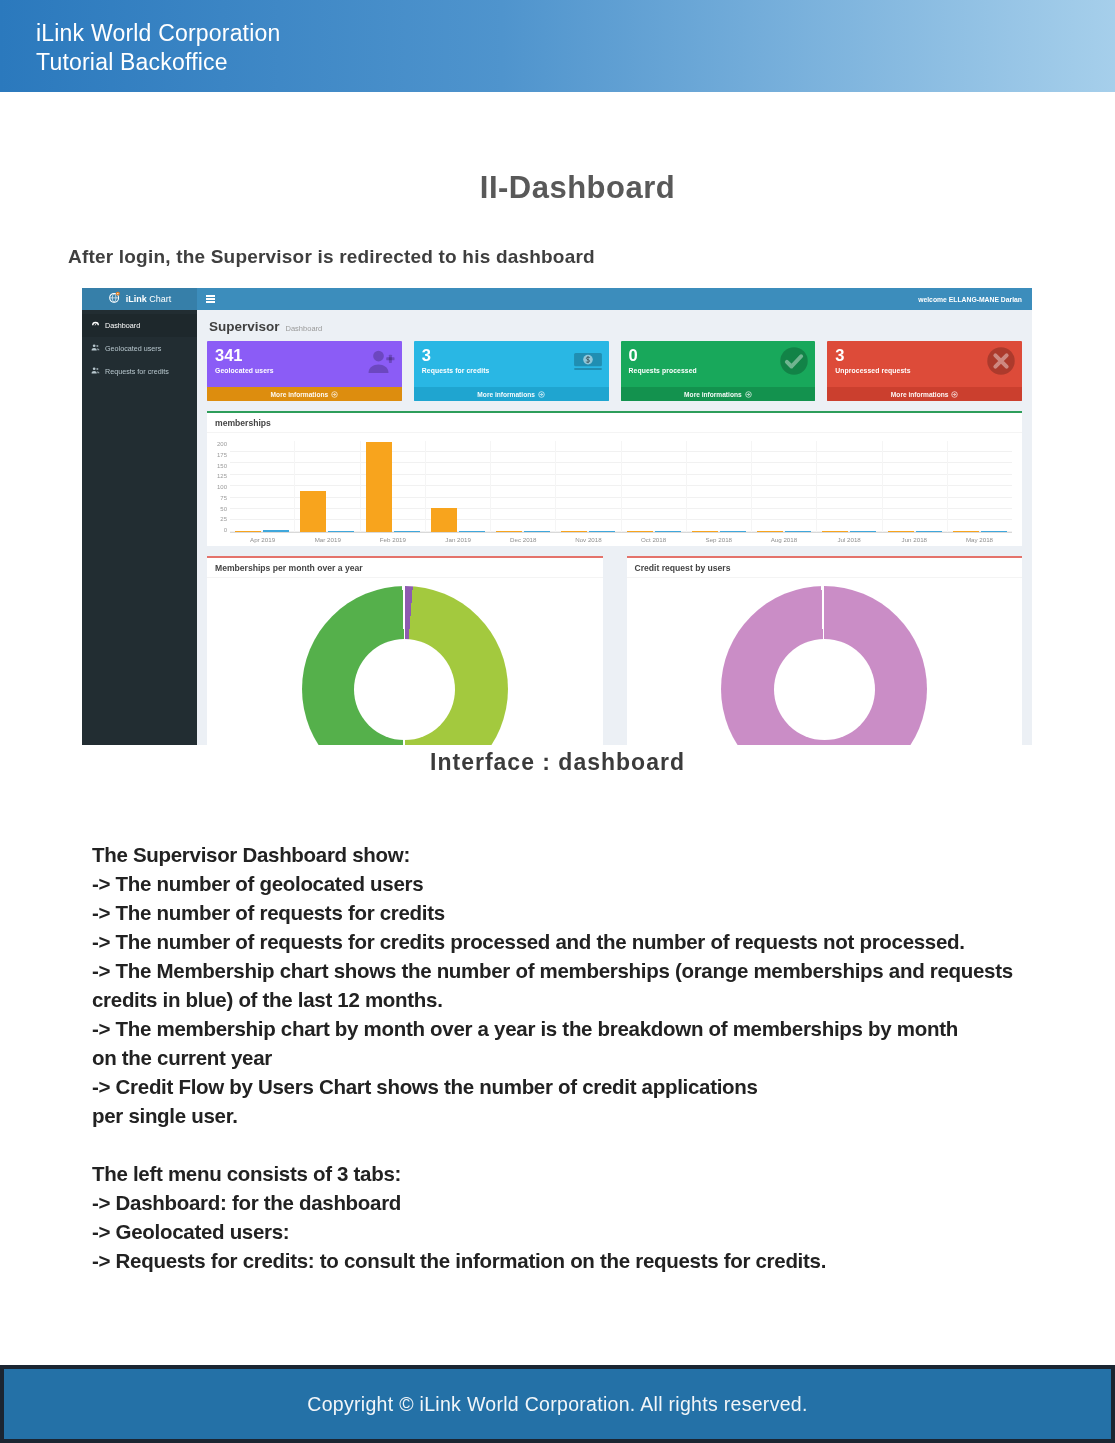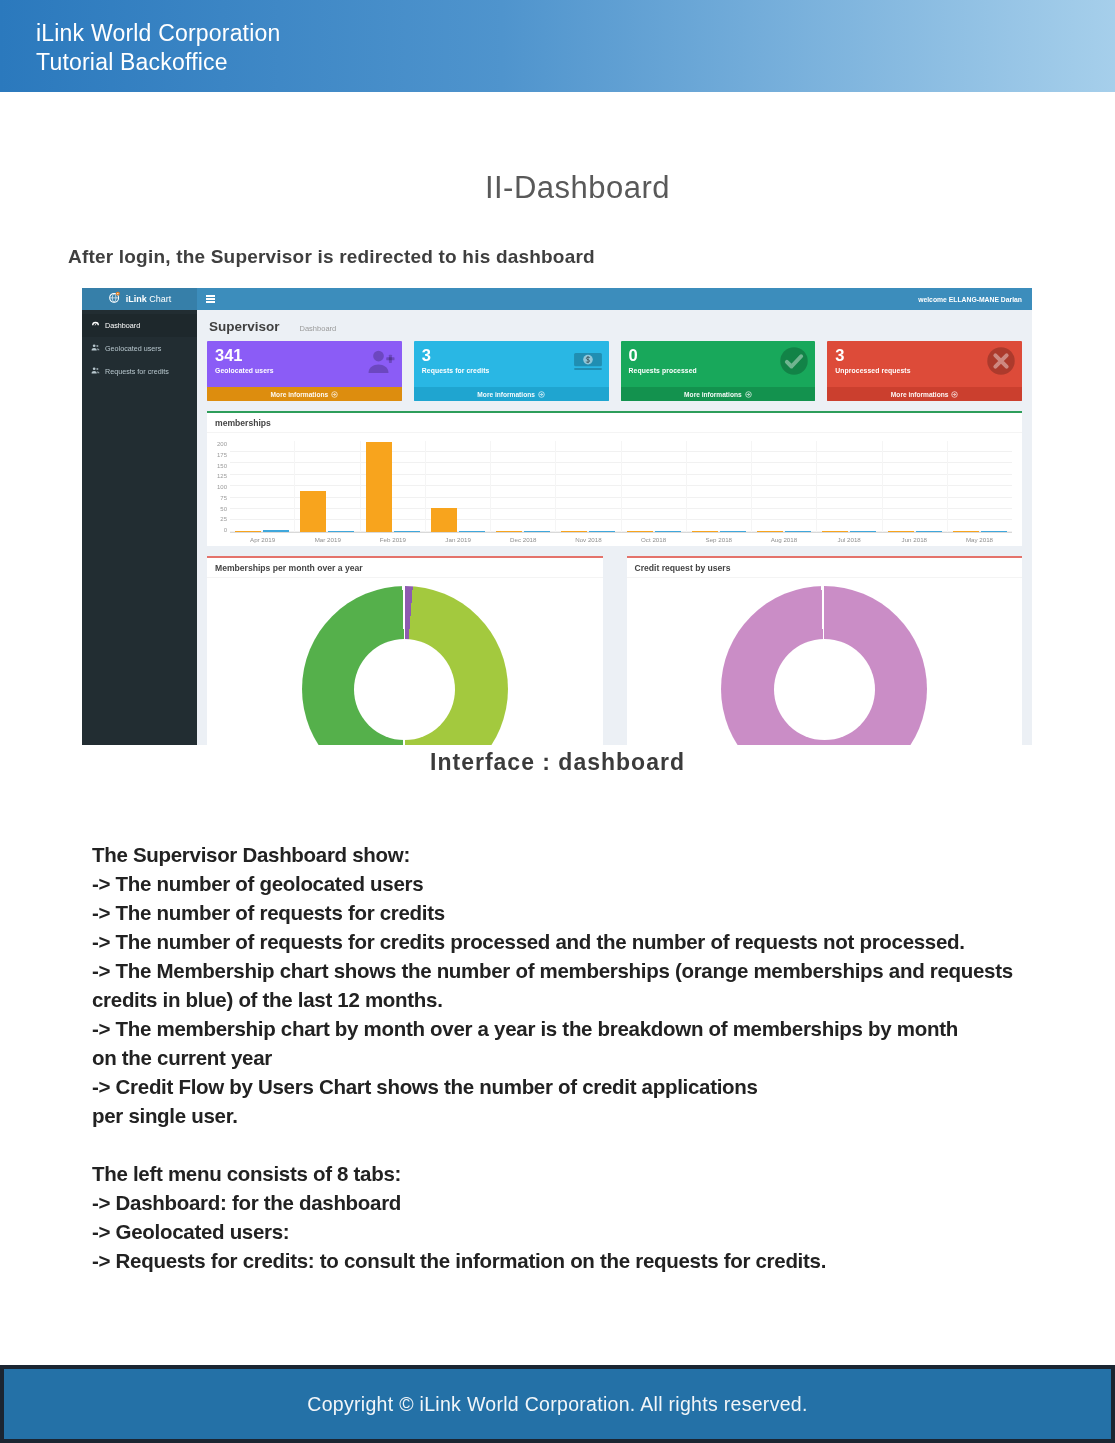--- a/index.html
+++ b/index.html
@@ -7,21 +7,21 @@
   body { font-family:"Liberation Sans", sans-serif; }
   .page { position:relative; width:1115px; height:1443px; background:#fff; overflow:hidden; margin:0 auto; }
 
   
   .doc-header { position:absolute; top:0; left:0; width:100%; height:92px;
     background:linear-gradient(90deg,#2b79bd 0%, #4f94cd 45%, #a6cfeb 100%);
     color:#fff; padding:19px 0 0 36px; }
   .doc-header .l1, .doc-header .l2 { font-size:23px; font-weight:400; line-height:29px; letter-spacing:0.2px; }
 
   .doc-title { position:absolute; top:170px; left:0; width:100%; text-align:center;
-    font-size:31px; font-weight:400; color:#595959; letter-spacing:0.5px;padding-left:40px; }
+    font-size:31px; font-weight:700; color:#595959; letter-spacing:0.5px;padding-left:40px; }
 
   .doc-intro { position:absolute; top:246px; left:68px; font-size:19px; font-weight:700; color:#3f3f3f; letter-spacing:0.2px; }
 
   .doc-caption { position:absolute; top:749px; left:0; width:100%; text-align:center;
     font-size:23px; font-weight:700; color:#3b3b3b; letter-spacing:1px; }
 
   .doc-body { position:absolute; top:840px; left:92px; right:50px; color:#222;
     font-size:20.5px; font-weight:700; letter-spacing:-0.3px; line-height:29px; }
   .doc-body .line { min-height:29px; white-space:nowrap; }
 
@@ -41,21 +41,21 @@
   .burger { position:relative; width:9px; height:1.6px; background:#fff; box-shadow:0 3px 0 #fff, 0 6px 0 #fff; margin-top:-6px; }
   .welcome { margin-left:auto; color:#fff; font-size:6.8px; font-weight:700; padding:0 10px; height:100%; display:flex; align-items:center; }
 
   .shot-body { display:flex; height:435px; }
   .sidebar { width:115px; flex:none; background:#222d32; padding-top:4px; }
   .side-item { display:flex; align-items:center; gap:5px; padding:6px 9px; color:#b8c7ce; font-size:7.2px; cursor:pointer; }
   .side-item.active { background:#1e282c; color:#fff; }
   .side-item svg { width:9px; height:9px; fill:currentColor; flex:none; }
 
   .main { flex:1; padding:7px 10px 0 10px; background:#ecf0f5; overflow:hidden; }
-  .page-head { display:flex; align-items:baseline; gap:20px; margin:2px 0 7px 2px; }
+  .page-head { display:flex; align-items:baseline; gap:6px; margin:2px 0 7px 2px; }
   .page-head .ttl { font-size:13.5px; font-weight:700; color:#404040; }
   .page-head .crumb { font-size:7.5px; color:#9a9a9a; }
 
   .cards { display:flex; gap:12px; }
   .card { flex:1; position:relative; color:#fff; border-radius:1px; overflow:hidden; }
   .card .cbody { position:relative; padding:5px 8px 7px 8px; min-height:46px; }
   .card .num { font-size:16.5px; font-weight:700; line-height:18px; }
   .card .lbl { font-size:6.8px; font-weight:700; margin-top:3px; letter-spacing:0.1px; }
   .card .bigicon { position:absolute; right:6px; top:5px; width:30px; height:30px; color:rgba(0,0,0,0.22); }
   .card .bigicon svg { width:100%; height:100%; fill:currentColor; }
@@ -345,21 +345,21 @@
       <div class="line">-&gt; The number of geolocated users</div>
       <div class="line">-&gt; The number of requests for credits</div>
       <div class="line">-&gt; The number of requests for credits processed and the number of requests not processed.</div>
       <div class="line">-&gt; The Membership chart shows the number of memberships (orange memberships and requests</div>
       <div class="line">credits in blue) of the last 12 months.</div>
       <div class="line">-&gt; The membership chart by month over a year is the breakdown of memberships by month</div>
       <div class="line">on the current year</div>
       <div class="line">-&gt; Credit Flow by Users Chart shows the number of credit applications</div>
       <div class="line">per single user.</div>
       <div class="line"></div>
-      <div class="line">The left menu consists of 8 tabs:</div>
+      <div class="line">The left menu consists of 3 tabs:</div>
       <div class="line">-&gt; Dashboard: for the dashboard</div>
       <div class="line">-&gt; Geolocated users:</div>
       <div class="line">-&gt; Requests for credits: to consult the information on the requests for credits.</div>
     </div>
 
   <div class="doc-footer">
     <span class="txt">Copyright © iLink World Corporation. All rights reserved.</span>
   </div>
 
 </div>

